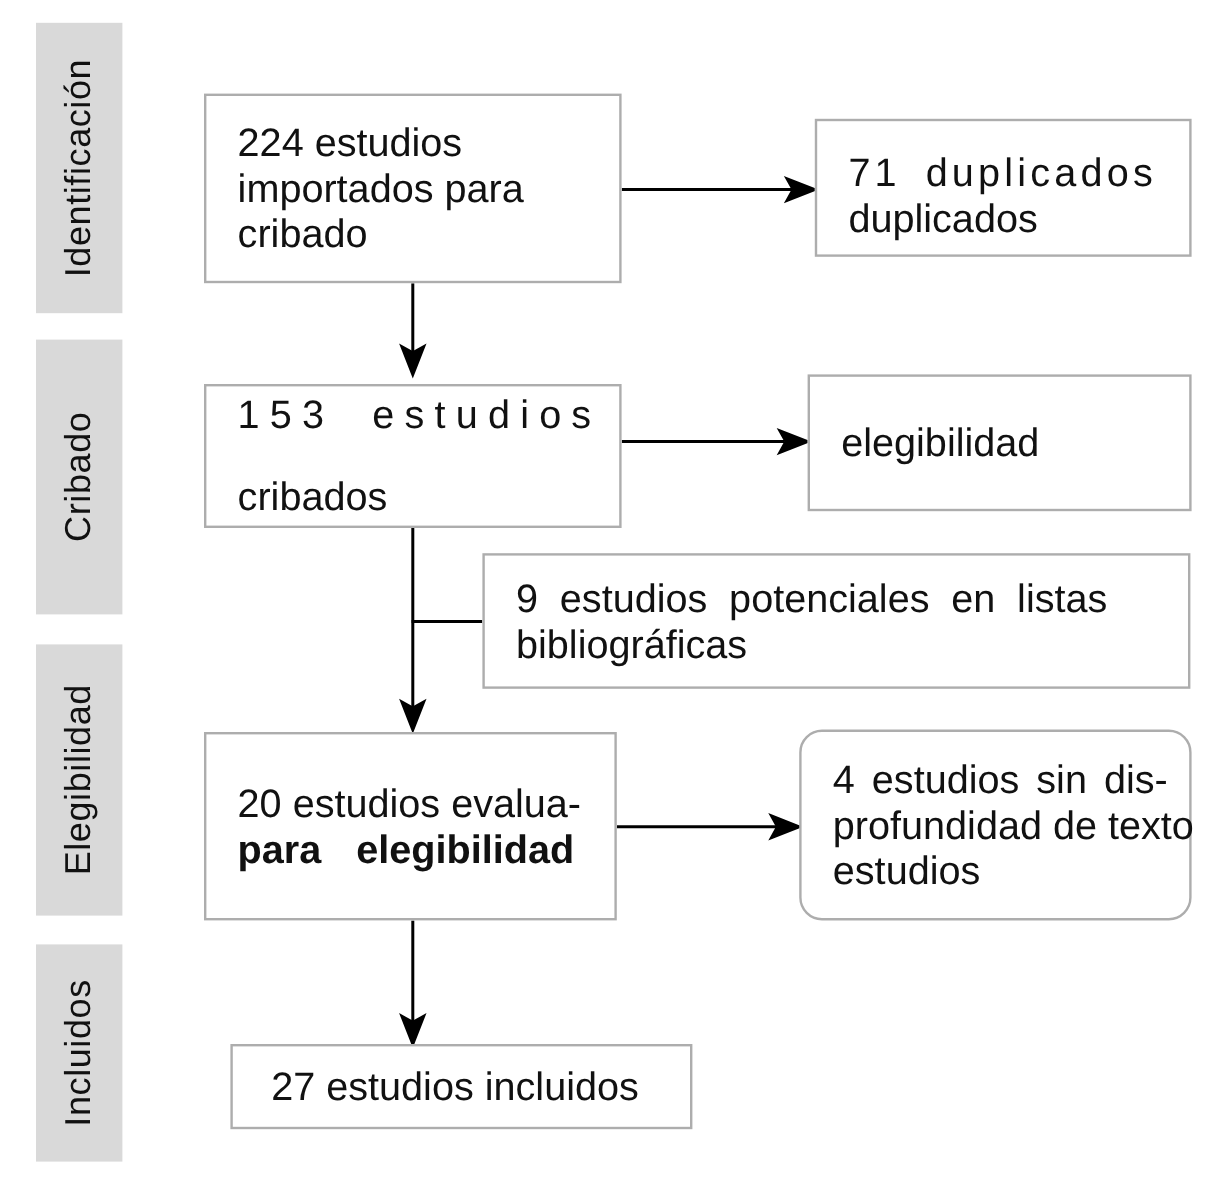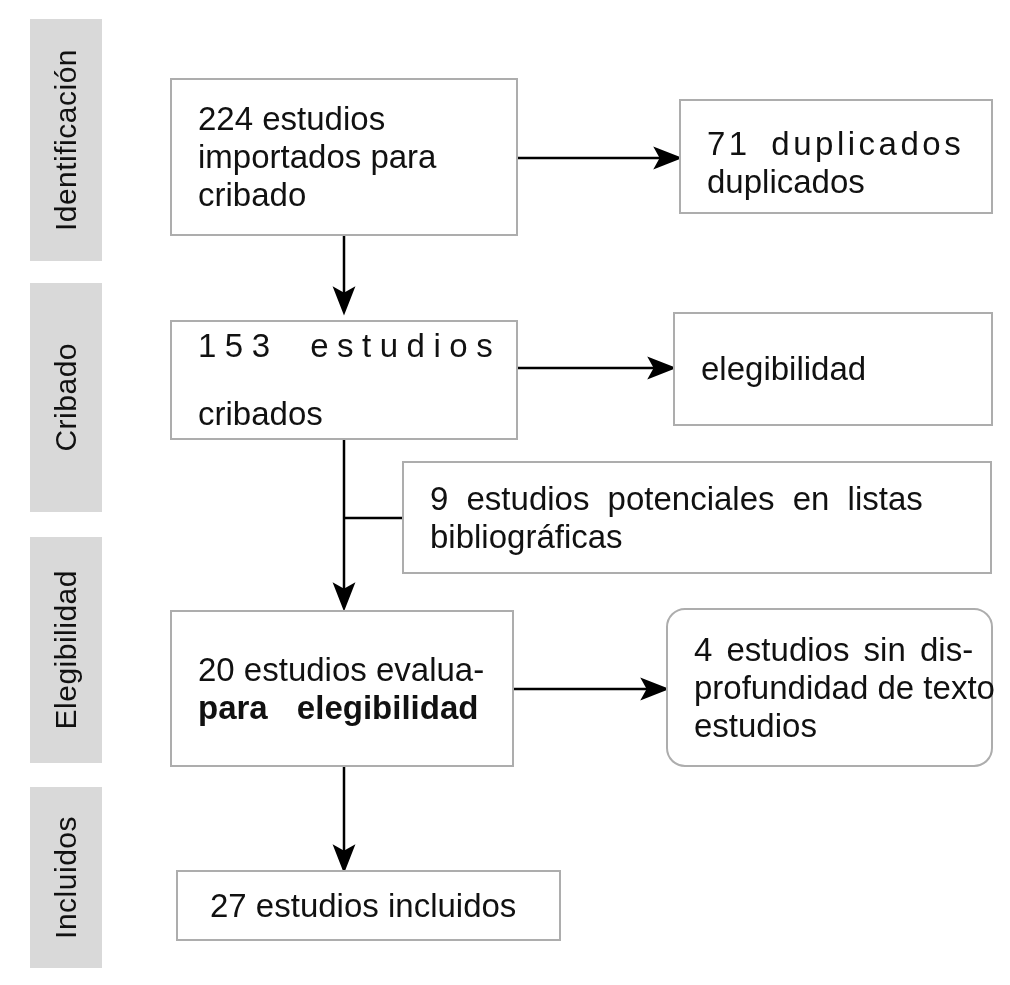--- a/index.html
+++ b/index.html
@@ -151,17 +151,17 @@
     <div class="line">20 estudios evalua-</div>
     <div class="line wsp-xl">para elegibilidad</div>
   </div>
 
   <div class="box" style="left:666px;top:608px;width:327px;height:159px;border-radius:19px;">
     <div class="line wsp-sm">4 estudios sin dis-</div>
     <div class="line">profundidad de texto</div>
     <div class="line">estudios</div>
   </div>
 
-  <div class="box" style="left:176px;top:870px;width:385px;height:71px;padding-left:32px;">
+  <div class="box" style="left:192px;top:870px;width:385px;height:71px;padding-left:32px;">
     <div class="line">27 estudios incluidos</div>
   </div>
 
 </div>
 
 </body></html>

